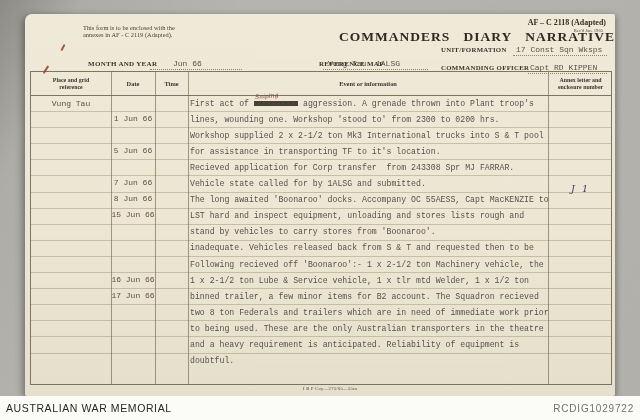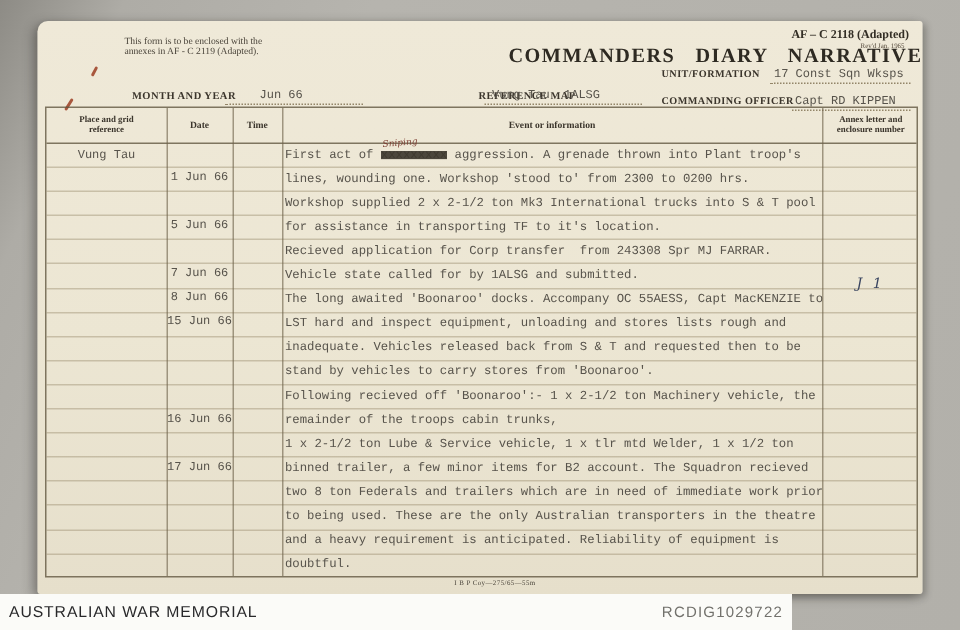--- a/index.html
+++ b/index.html
@@ -53,21 +53,21 @@
   .struck { color:rgba(62,57,47,.9);
     background-image:linear-gradient(to bottom, transparent 18%, rgba(62,57,47,.92) 22%, rgba(62,57,47,.92) 78%, transparent 82%); }
   .hand-note { position:absolute; left:1px; top:-6.8px; font-size:6px;
     font-family:"DejaVu Serif",serif; font-style:italic; color:#7d4034;
     transform:rotate(-5deg); white-space:nowrap; }
   .hand-blue { font-family:"DejaVu Serif",serif; font-style:italic;
     font-size:9.5px; color:#3a4560; letter-spacing:2px; }
   .print-code { position:absolute; left:160px; top:372px; width:290px; text-align:center;
     font-size:4.6px; color:#4a443a; letter-spacing:.3px; }
   
-  .awm-bar { position:absolute; left:0; bottom:0; width:528px; height:24px;
+  .awm-bar { position:absolute; left:0; bottom:0; width:640px; height:24px;
     background:#fbfbf8; display:flex; align-items:center; justify-content:space-between;
     padding:0 6px; font-family:"Liberation Sans",sans-serif; }
   .awm-left { font-size:10.5px; color:#28282a; letter-spacing:.6px; }
   .awm-right { font-size:10px; color:#72716c; letter-spacing:.8px;text-align:right; }
 </style>
 </head>
 <body>
 
 <div class="stage">
   <div class="paper">
@@ -172,42 +172,35 @@
             <div class="cell c-place"></div>
             <div class="cell c-date"></div>
             <div class="cell c-time"></div>
             <div class="cell c-event">LST hard and inspect equipment, unloading and stores lists rough and</div>
             <div class="cell c-annex"></div>
           </div>
           <div class="b-row">
             <div class="cell c-place"></div>
             <div class="cell c-date"></div>
             <div class="cell c-time"></div>
+            <div class="cell c-event">stand by vehicles to carry stores from 'Boonaroo'.</div>
+            <div class="cell c-annex"></div>
+          </div>
+          <div class="b-row">
+            <div class="cell c-place"></div>
+            <div class="cell c-date"></div>
+            <div class="cell c-time"></div>
             <div class="cell c-event">inadequate. Vehicles released back from S &amp; T and requested then to be</div>
             <div class="cell c-annex"></div>
           </div>
           <div class="b-row">
             <div class="cell c-place"></div>
-            <div class="cell c-date"></div>
-            <div class="cell c-time"></div>
-            <div class="cell c-event">stand by vehicles to carry stores from 'Boonaroo'.</div>
-            <div class="cell c-annex"></div>
-          </div>
-          <div class="b-row">
-            <div class="cell c-place"></div>
             <div class="cell c-date">16 Jun 66</div>
             <div class="cell c-time"></div>
             <div class="cell c-event">Following recieved off 'Boonaroo':- 1 x 2-1/2 ton Machinery vehicle, the</div>
-            <div class="cell c-annex"></div>
-          </div>
-          <div class="b-row">
-            <div class="cell c-place"></div>
-            <div class="cell c-date"></div>
-            <div class="cell c-time"></div>
-            <div class="cell c-event">remainder of the troops cabin trunks,</div>
             <div class="cell c-annex"></div>
           </div>
           <div class="b-row">
             <div class="cell c-place"></div>
             <div class="cell c-date">17 Jun 66</div>
             <div class="cell c-time"></div>
             <div class="cell c-event">1 x 2-1/2 ton Lube &amp; Service vehicle, 1 x tlr mtd Welder, 1 x 1/2 ton</div>
             <div class="cell c-annex"></div>
           </div>
           <div class="b-row">

